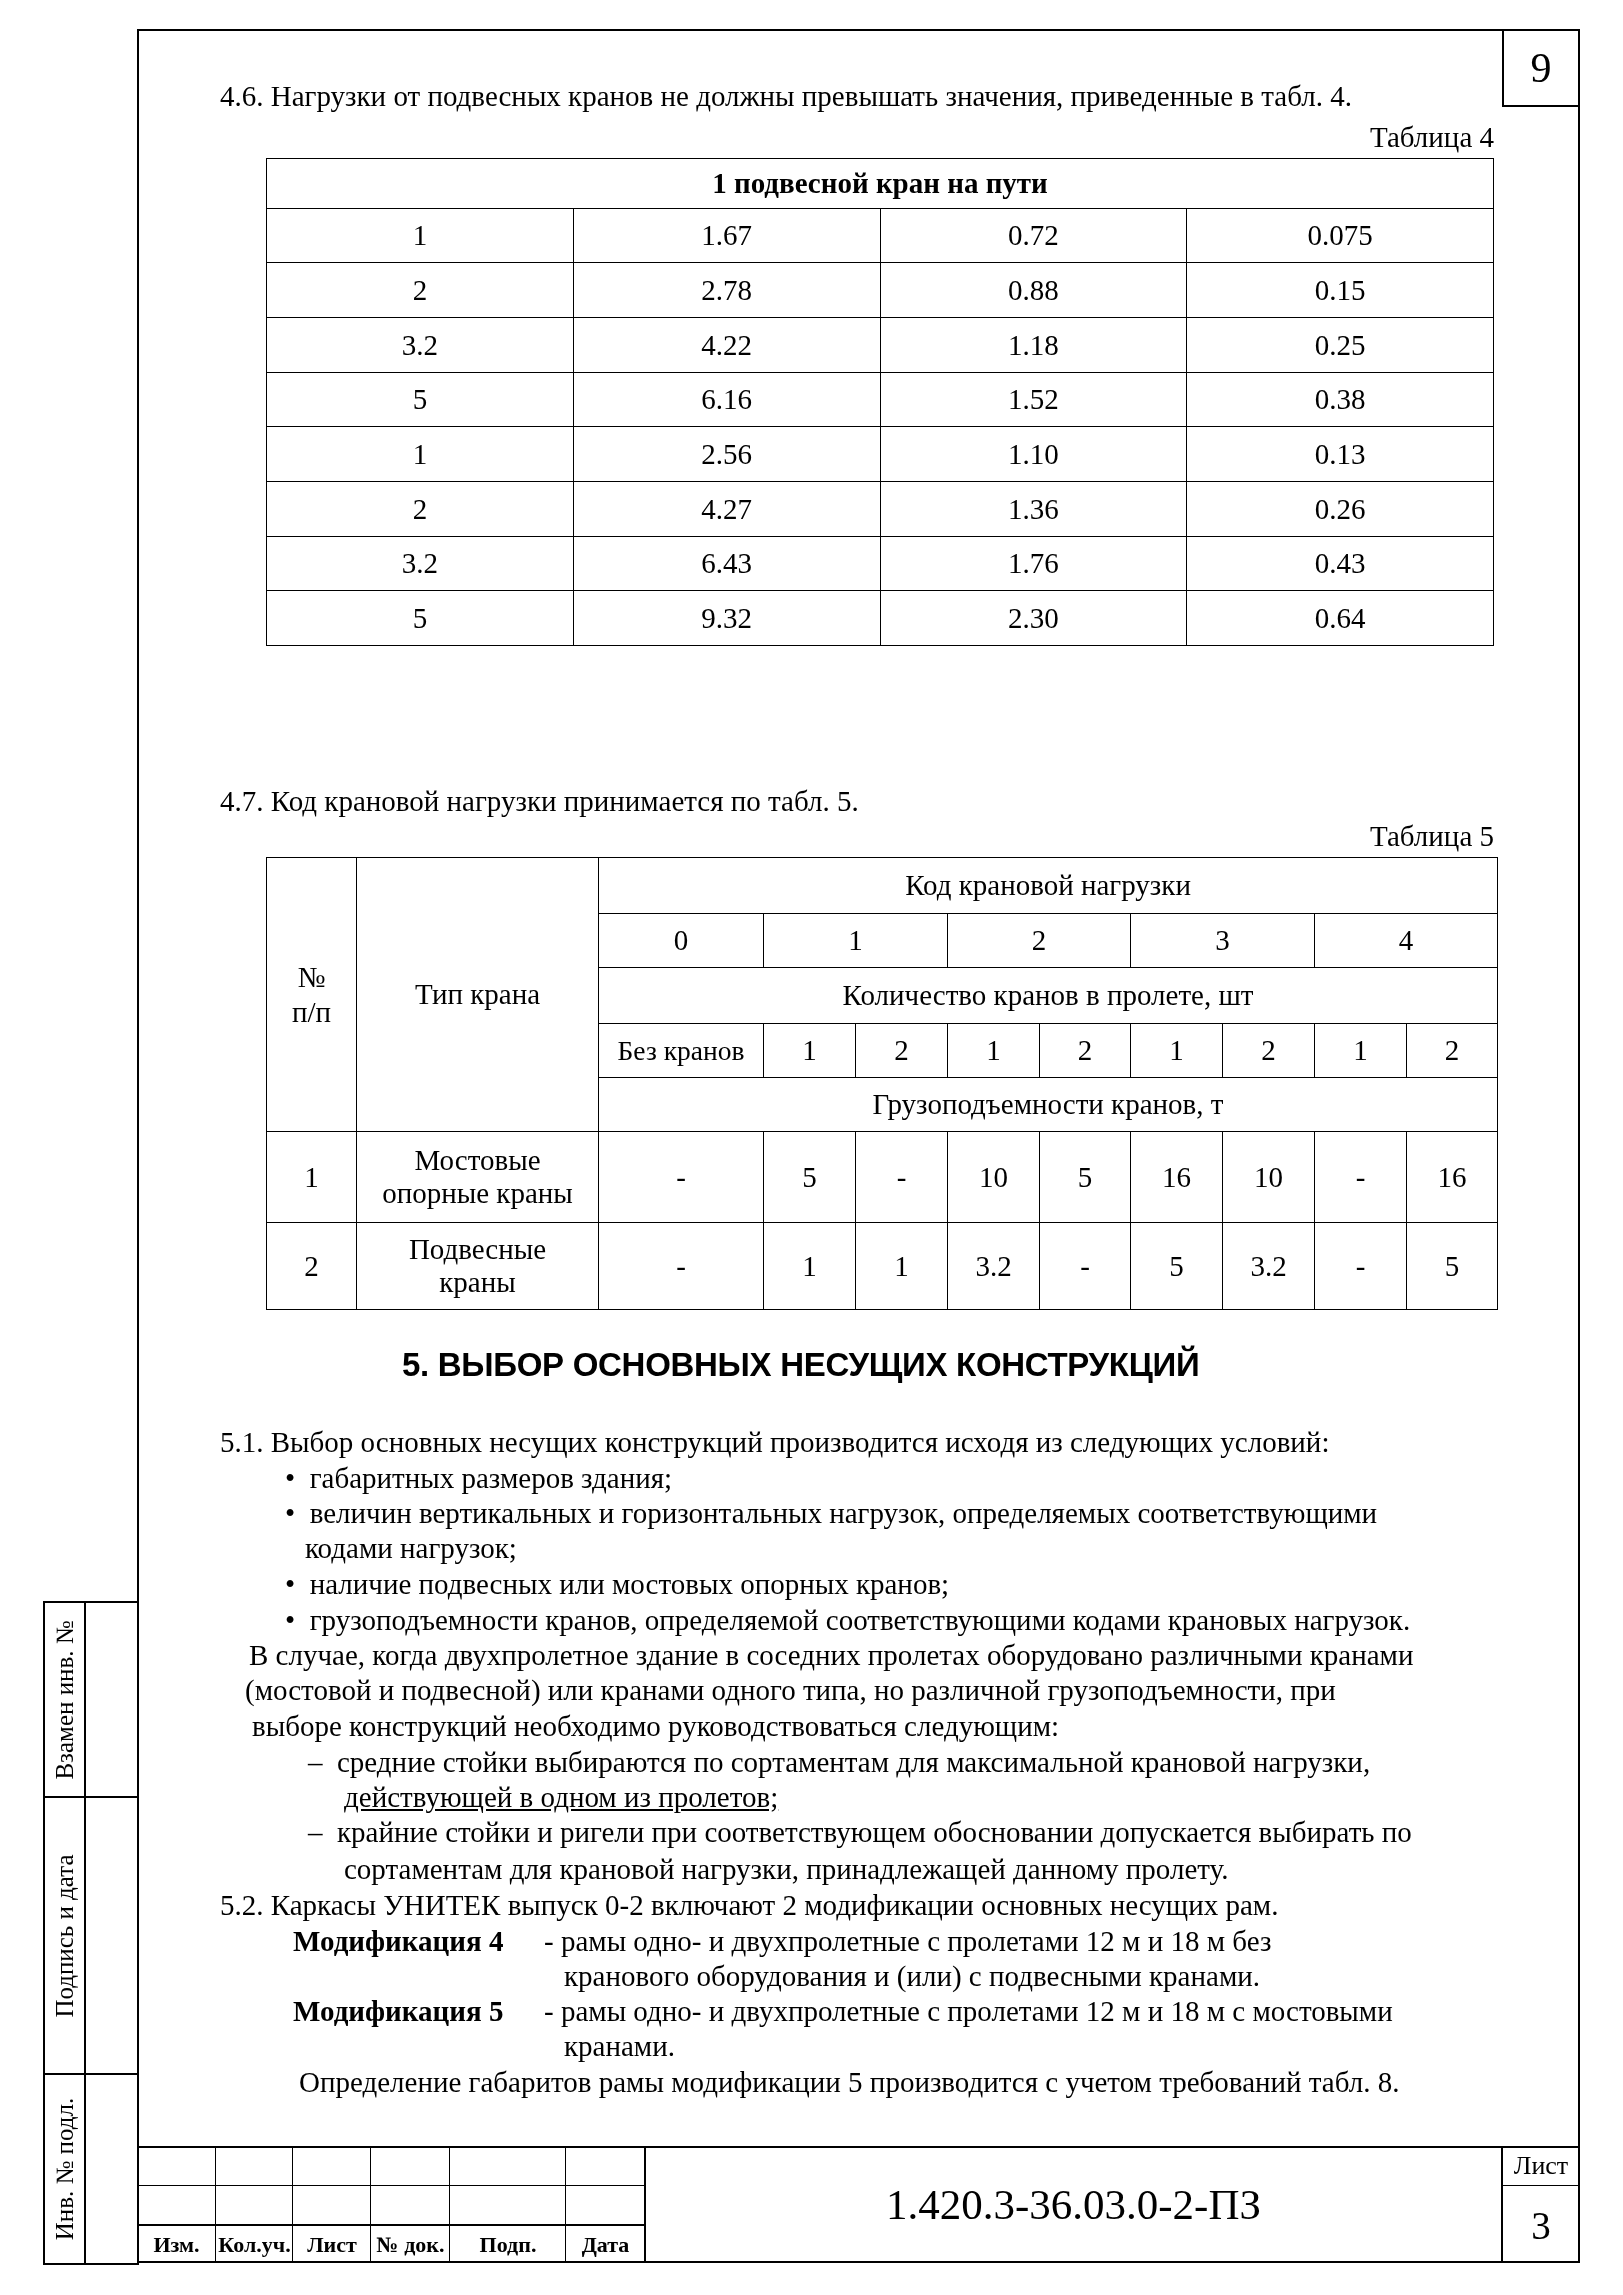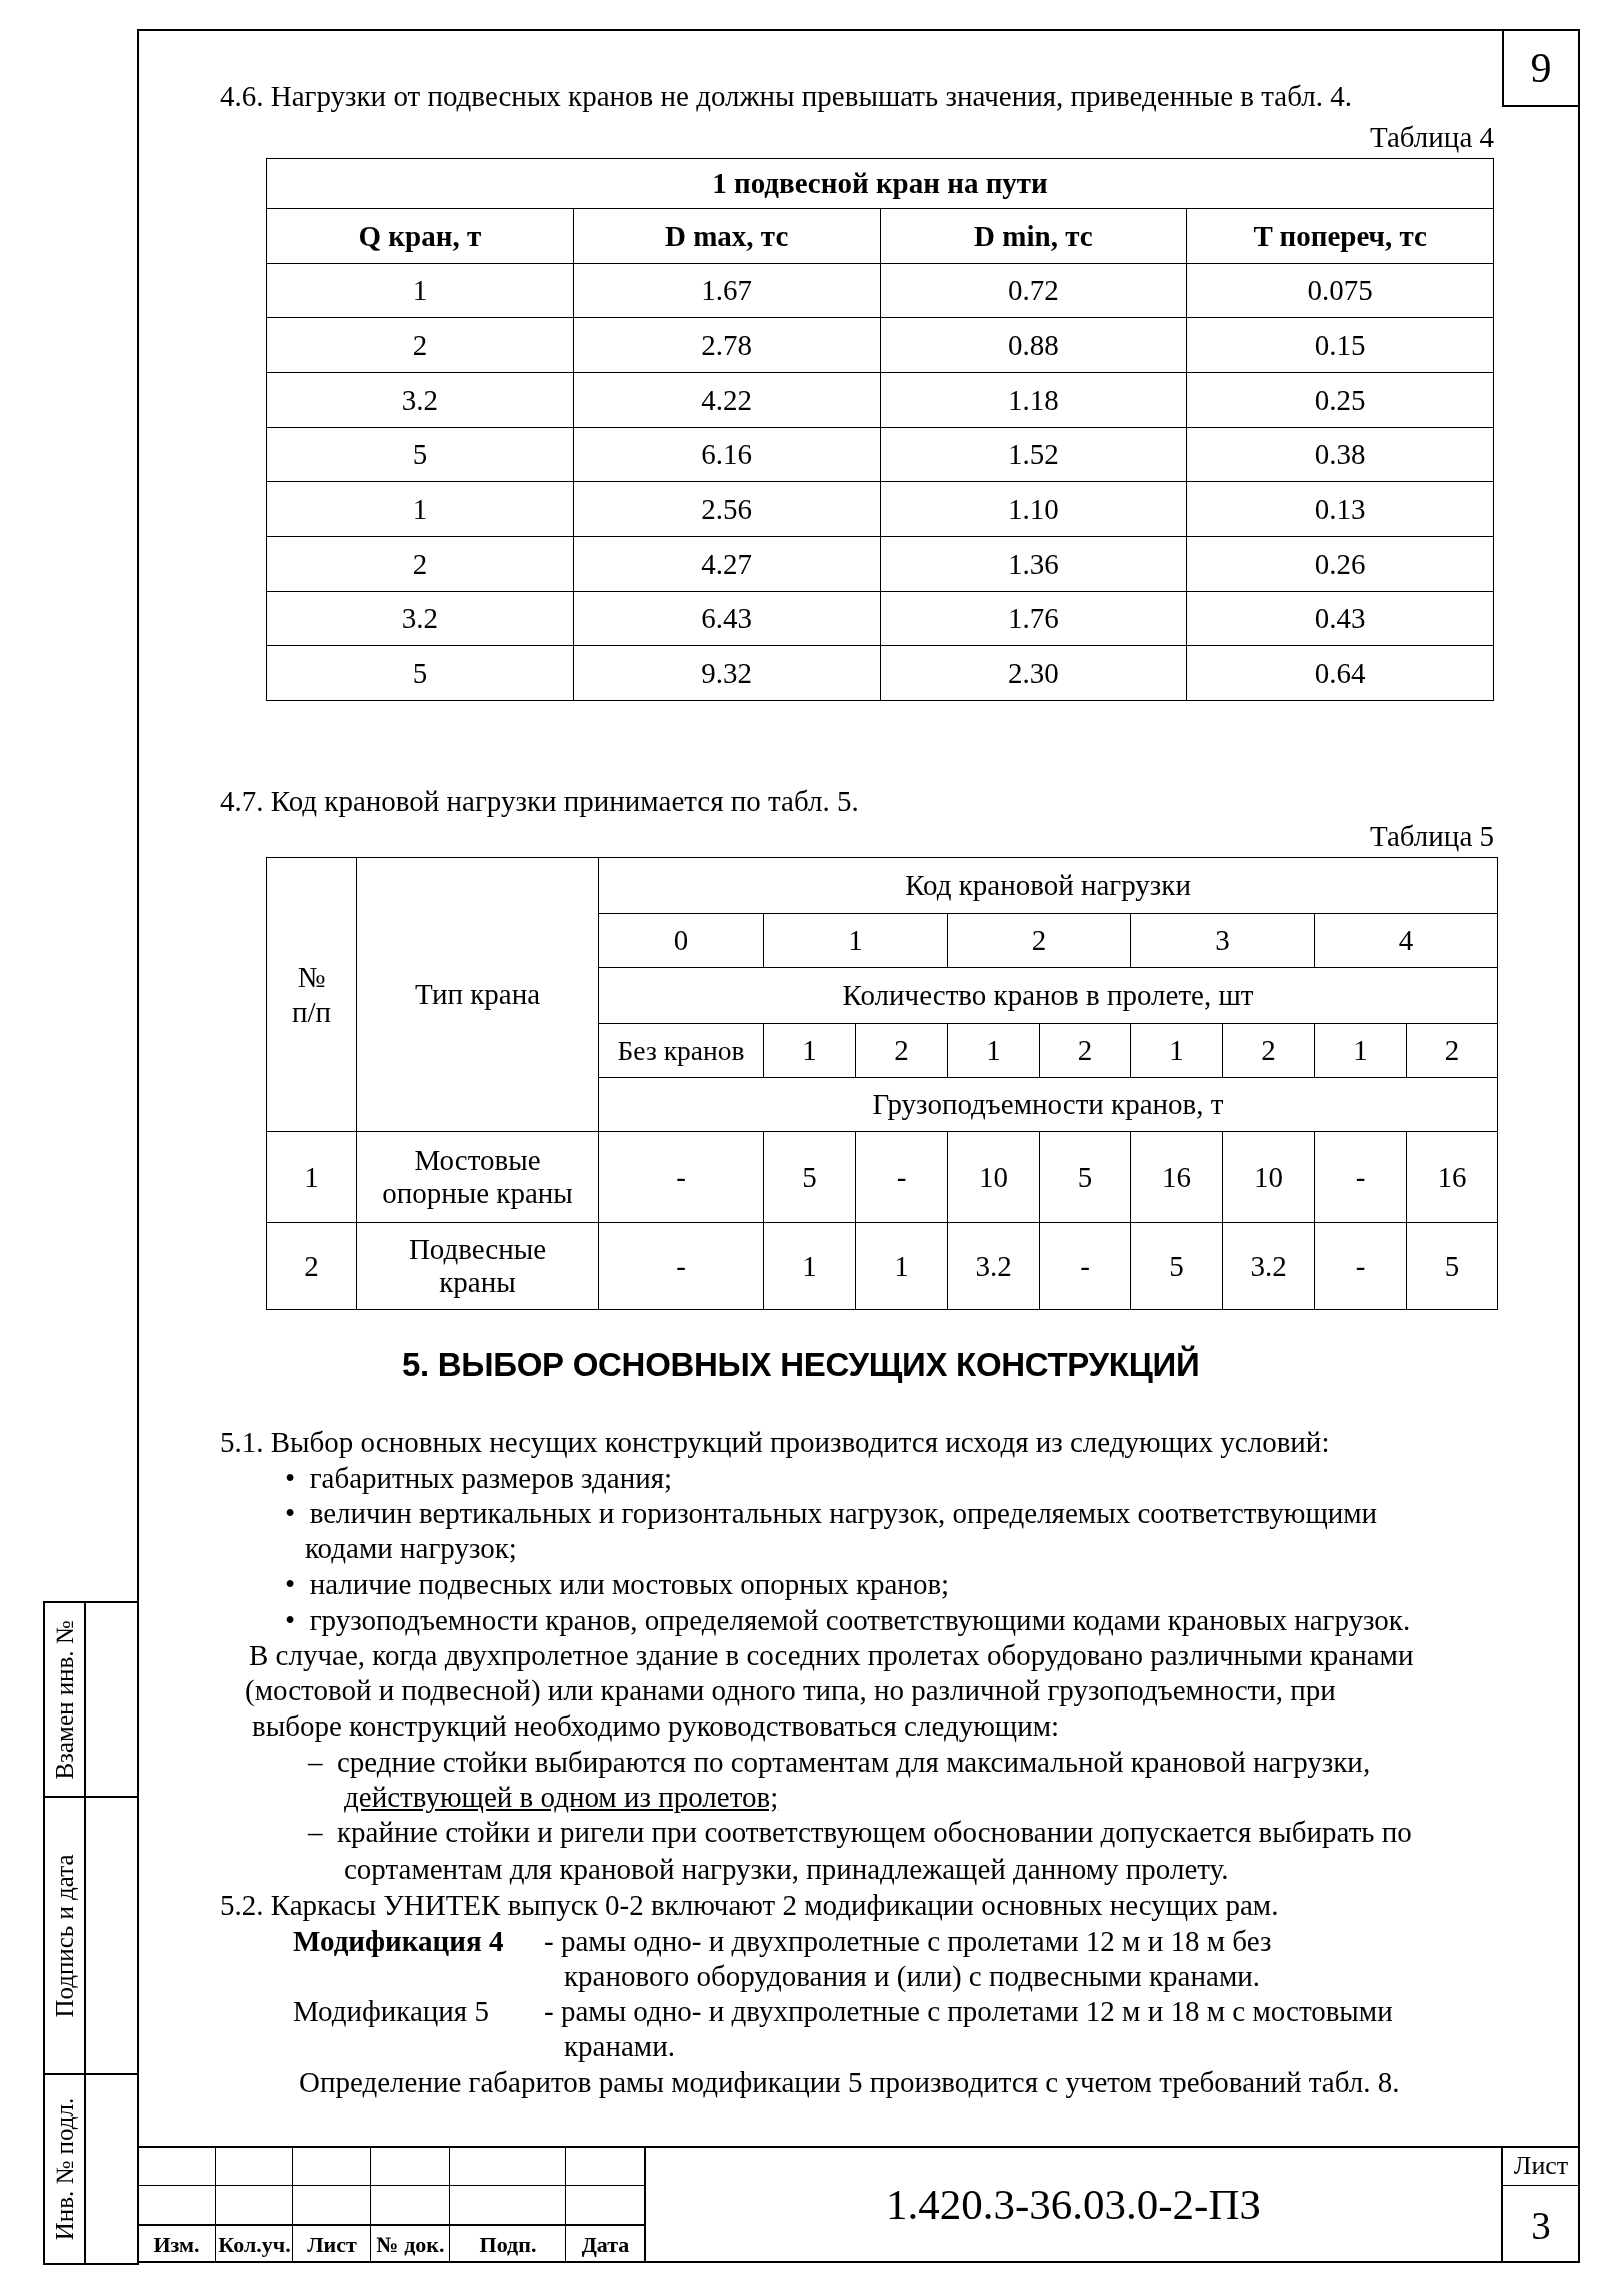--- a/index.html
+++ b/index.html
@@ -57,26 +57,20 @@
   <colgroup>
       <col style="width:25%">
       <col style="width:25%">
       <col style="width:25%">
       <col style="width:25%">
     </colgroup>
   <tbody>
       <tr style="height:50px">
         <td colspan="4" class="bold">1 подвесной кран на пути</td>
       </tr>
-  <tr style="height:55px">
-    <td class="bold">Q кран, т</td>
-    <td class="bold">D max, тс</td>
-    <td class="bold">D min, тс</td>
-    <td class="bold">T попереч, тс</td>
-  </tr>
   <tr style="height:54px">
     <td>1</td>
     <td>1.67</td>
     <td>0.72</td>
     <td>0.075</td>
   </tr>
   <tr style="height:55px">
     <td>2</td>
     <td>2.78</td>
     <td>0.88</td>
@@ -218,21 +212,21 @@
 <div class="txt" style="left:344px; top:1780px;text-decoration:underline;">действующей в одном из пролетов;</div>
 <div class="txt" style="left:308px; top:1815px;"><span>–&nbsp;&nbsp;</span><span>крайние стойки и ригели при соответствующем обосновании допускается выбирать по</span></div>
 <div class="txt" style="left:344px; top:1852px;">сортаментам для крановой нагрузки, принадлежащей данному пролету.</div>
 
 <div class="txt" style="left:220px; top:1888px;"><span>5.2. Каркасы </span><b>УНИТЕК выпуск 0-2</b><span> включают 2 модификации основных несущих рам.</span></div>
 
 <div class="txt" style="left:293px; top:1924px; font-weight:bold;">Модификация 4</div>
 <div class="txt" style="left:544px; top:1924px;">- рамы одно- и двухпролетные с пролетами  12 м и 18 м без</div>
 <div class="txt" style="left:564px; top:1959px;">кранового оборудования и (или) с подвесными кранами.</div>
 
-<div class="txt" style="left:293px; top:1994px; font-weight:normal;">Модификация 5</div>
+<div class="txt" style="left:293px; top:1994px; font-weight:bold;">Модификация 5</div>
 <div class="txt" style="left:544px; top:1994px;">- рамы одно- и двухпролетные с пролетами  12 м и 18 м с  мостовыми</div>
 <div class="txt" style="left:564px; top:2029px;">кранами.</div>
 
 <div class="txt" style="left:299px; top:2065px;">Определение габаритов рамы модификации 5 производится с учетом требований  табл. 8.</div>
 
 <div class="stamp" style="top:1601px; height:197px;">
   <div class="lab">
       <span>Взамен инв. №</span>
     </div>
 </div>

